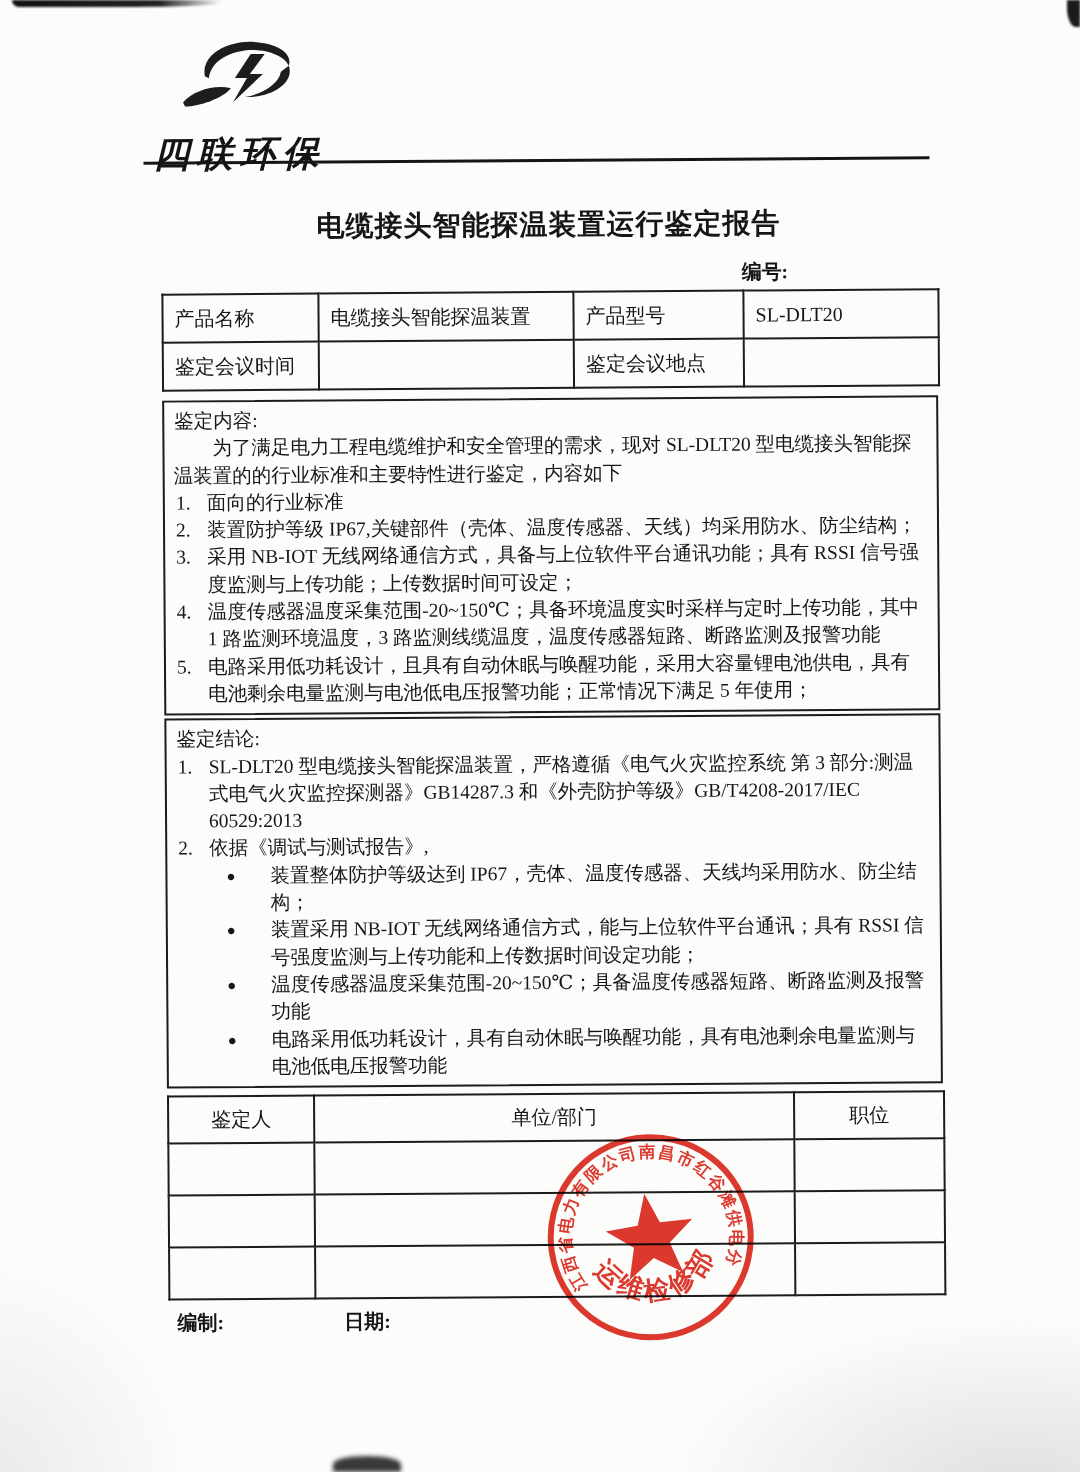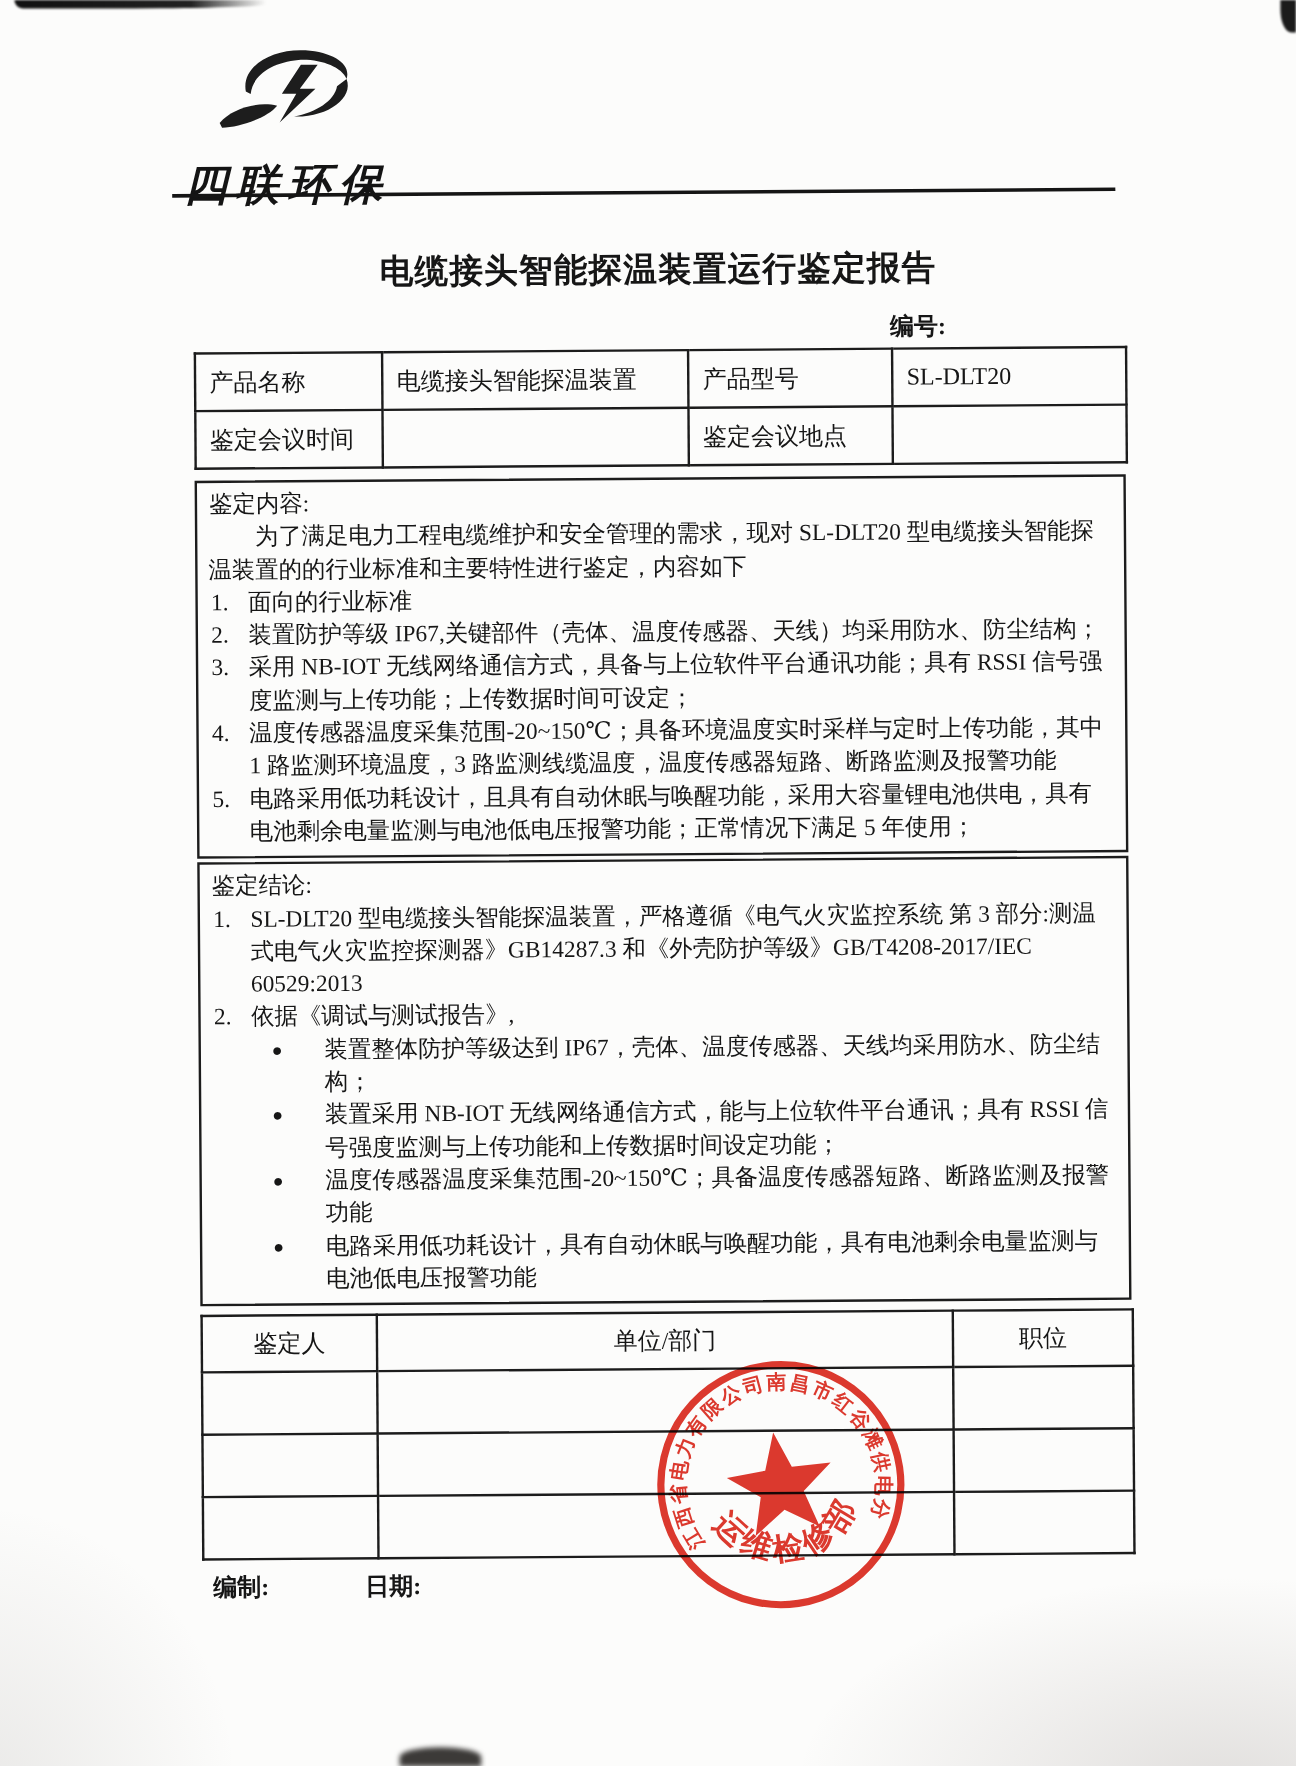--- a/index.html
+++ b/index.html
@@ -53,21 +53,21 @@
   .bl .m { flex:none; width:44px; font-size:15px; padding-top:1px; }
   .bl .t { flex:1; }
 
   table.sig { margin-top:7px; }
   table.sig td { text-align:center; }
   table.sig tr.hdr td { height:47px; font-size:20px; }
   table.sig tr.empty td { height:52px; }
 
   .footer-line { margin-top:9px; display:flex; font-size:20px; font-weight:600; }
   .footer-line .prep { margin-left:9px; }
-  .footer-line .date { margin-left:80px; }
+  .footer-line .date { margin-left:120px; }
 
   .stamp { position:absolute; left:538px; top:1120px; width:220px; height:240px;
     transform:rotate(-8deg); opacity:0.93; mix-blend-mode:multiply; pointer-events:none; }
 </style>
 </head>
 <body>
 
 <div class="sheet">
 
   <div class="logo-block">

